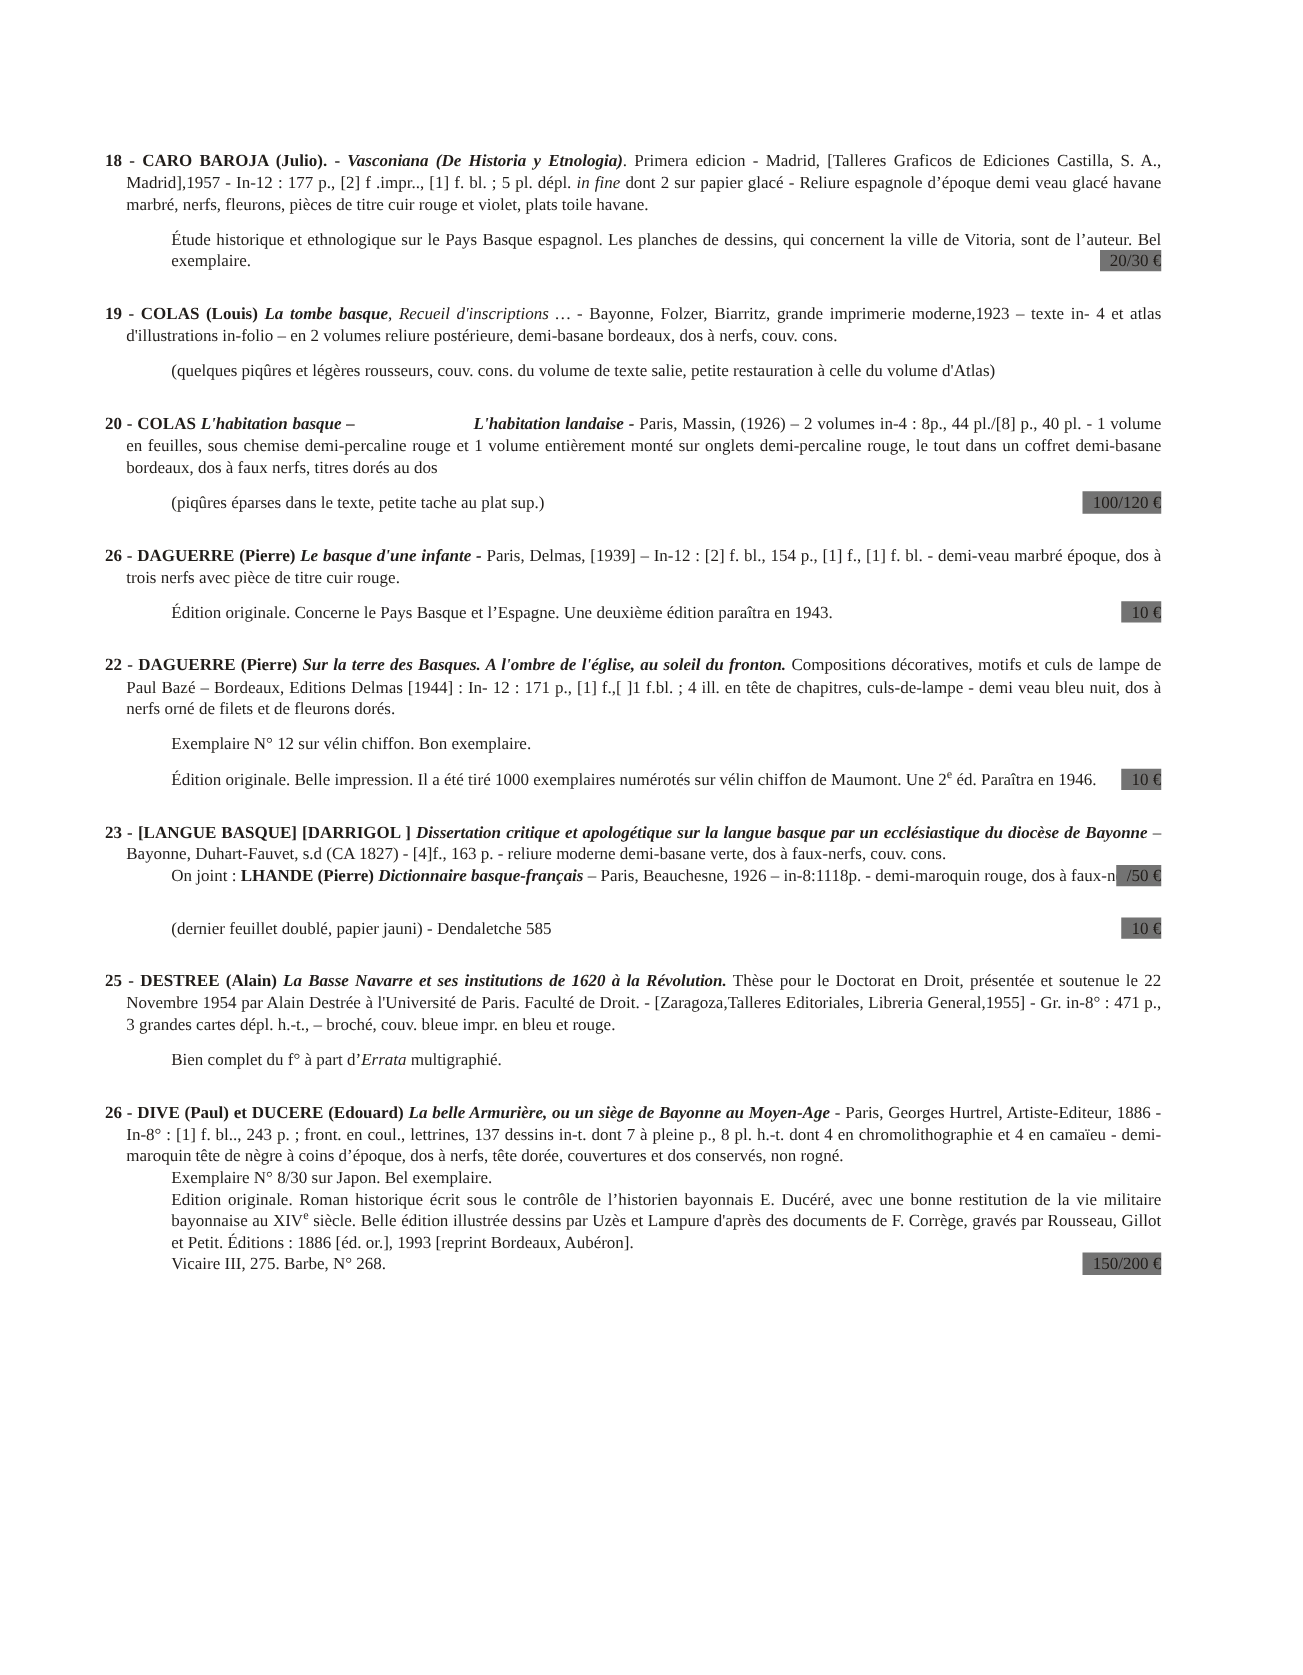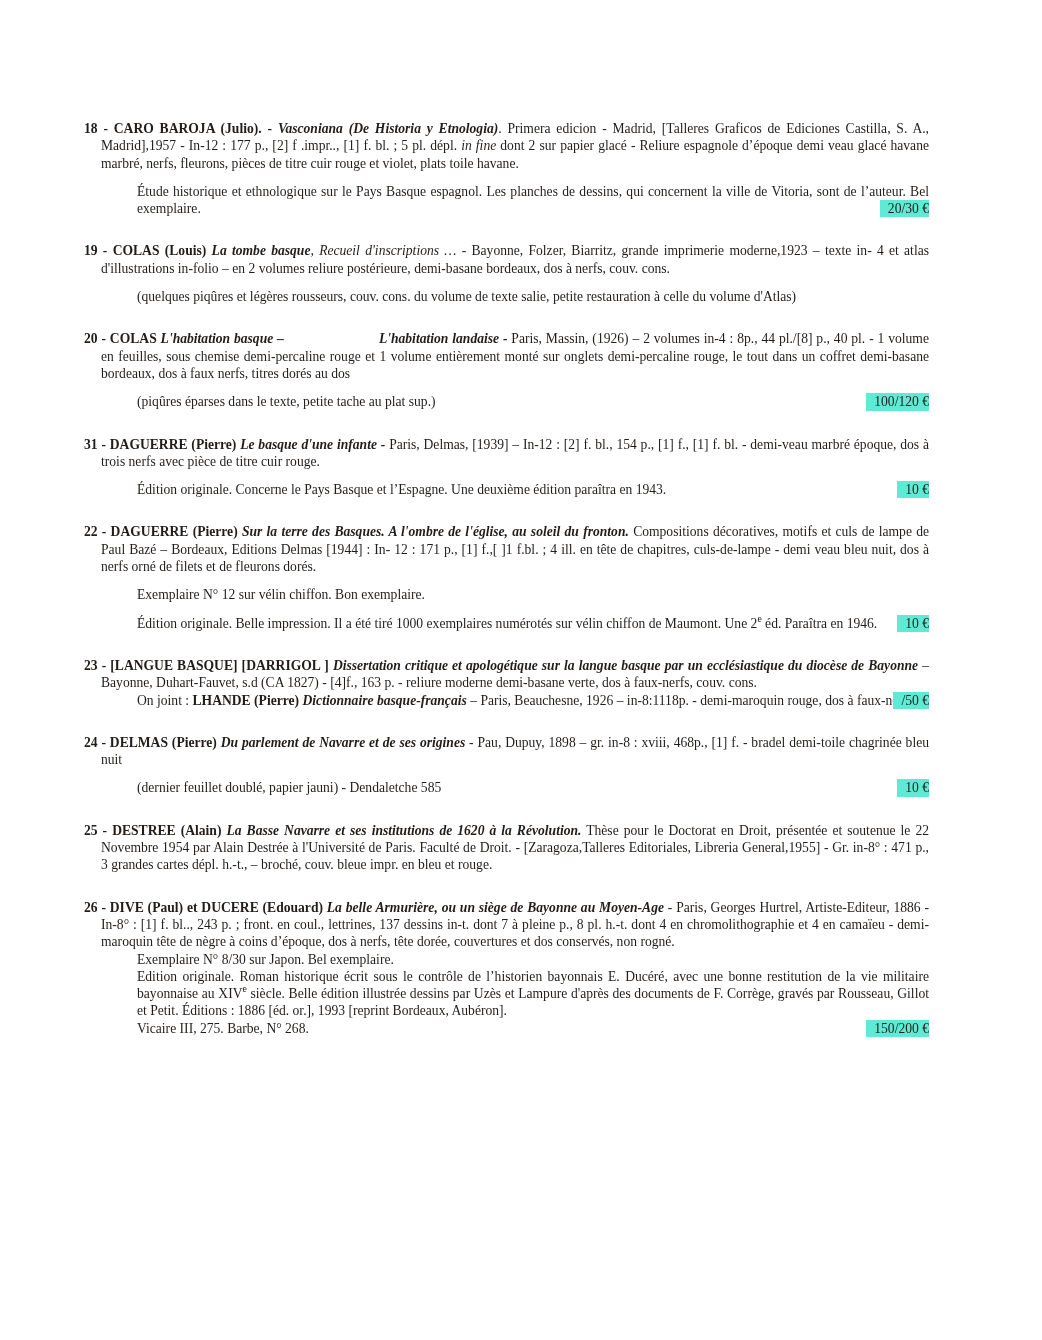--- a/index.html
+++ b/index.html
@@ -34,21 +34,21 @@
   .note.spaced{margin-top:11px;}
   .b{font-weight:bold;}
   .bi{font-weight:bold;font-style:italic;}
   .i{font-style:italic;}
   .r{font-weight:normal;font-style:normal;}
   .sup{vertical-align:super;font-size:0.72em;line-height:0;}
   .gap{display:inline-block;width:95px;}
   .price{
     position:absolute;
     right:0;bottom:0;
-    background:#5eead4;
+    background:#737373;
     padding-left:8px;
     white-space:nowrap;
   }
 </style>
 </head>
 <body>
 
 <div class="page">
   <div id="entries">
       <div class="entry">
@@ -57,38 +57,38 @@
       </div>
       <div class="entry">
         <p class="lead"><span class="b">19 - COLAS (Louis) </span><span class="bi">La tombe basque</span><span class="i">, Recueil d'inscriptions …  </span><span class="r">- Bayonne, Folzer, Biarritz, grande imprimerie moderne,1923 – texte in- 4 et atlas d'illustrations in-folio – en 2 volumes reliure postérieure, demi-basane bordeaux, dos à nerfs, couv. cons.</span></p>
         <p class="note spaced"><span class="r">(quelques piqûres et légères rousseurs, couv. cons. du volume de texte salie, petite restauration à celle du volume d'Atlas)</span></p>
       </div>
       <div class="entry">
         <p class="lead"><span class="b">20 - COLAS </span><span class="bi">L'habitation basque –</span><span class="gap"></span><span class="bi">L'habitation landaise - </span><span class="r">Paris, Massin, (1926) – 2 volumes in-4 : 8p., 44 pl./[8] p., 40 pl. - 1 volume en feuilles, sous chemise demi-percaline rouge et 1 volume entièrement monté sur onglets  demi-percaline rouge, le tout dans un coffret demi-basane bordeaux, dos à faux nerfs, titres dorés au dos</span></p>
         <p class="note spaced"><span class="r">(piqûres éparses dans le texte, petite tache au plat sup.)</span><span class="price">100/120 €</span></p>
       </div>
       <div class="entry">
-        <p class="lead"><span class="b">31 - DAGUERRE (Pierre) </span><span class="bi">Le basque d'une infante - </span><span class="r">Paris, Delmas, [1939] – In-12 : [2] f. bl., 154 p., [1] f., [1] f. bl. - demi-veau marbré époque, dos à trois nerfs avec pièce de titre cuir rouge.</span></p>
+        <p class="lead"><span class="b">26 - DAGUERRE (Pierre) </span><span class="bi">Le basque d'une infante - </span><span class="r">Paris, Delmas, [1939] – In-12 : [2] f. bl., 154 p., [1] f., [1] f. bl. - demi-veau marbré époque, dos à trois nerfs avec pièce de titre cuir rouge.</span></p>
         <p class="note spaced"><span class="r">Édition originale. Concerne le Pays Basque et l’Espagne. Une deuxième édition paraîtra en 1943.</span><span class="price">10 €</span></p>
       </div>
       <div class="entry">
         <p class="lead"><span class="b">22 - DAGUERRE (Pierre) </span><span class="bi">Sur la terre des Basques. A l'ombre de l'église, au soleil du fronton.</span><span class="r"> Compositions décoratives, motifs et culs de lampe de Paul Bazé – Bordeaux, Editions Delmas [1944] : In- 12 : 171 p., [1]  f.,[ ]1 f.bl. ; 4 ill. en tête de chapitres, culs-de-lampe - demi veau bleu nuit, dos à nerfs orné de filets et de fleurons dorés.</span></p>
         <p class="note spaced"><span class="r">Exemplaire N° 12 sur vélin chiffon. Bon exemplaire.</span></p>
         <p class="note spaced"><span class="r">Édition originale. Belle impression. Il a été tiré 1000 exemplaires numérotés sur vélin chiffon de Maumont. Une 2</span><span class="sup">e</span><span class="r"> éd. Paraîtra en 1946.</span><span class="price">10 €</span></p>
       </div>
       <div class="entry">
         <p class="lead"><span class="b">23 - [LANGUE BASQUE] [DARRIGOL ] </span><span class="bi">Dissertation critique et apologétique sur la langue basque par un ecclésiastique du diocèse de Bayonne</span><span class="r"> – Bayonne, Duhart-Fauvet, s.d  (CA 1827) - [4]f., 163 p. - reliure moderne demi-basane verte, dos à faux-nerfs, couv. cons.</span></p>
         <p class="note"><span class="r">On joint : </span><span class="b">LHANDE (Pierre) </span><span class="bi">Dictionnaire basque-français</span><span class="r"> – Paris, Beauchesne, 1926 – in-8:1118p. - demi-maroquin rouge, dos à faux-nerfs.</span><span class="price">/50 €</span></p>
       </div>
       <div class="entry">
-        <p class="lead"><span class="b">24 - DELMAS (Pierre) </span><span class="bi">Du parlement de Navarre et de ses origines</span><span class="r"> - Pau, Dupuy, 1898 – gr. in-8 : xviii, 468p., [1] f.  - bradel demi-toile chagrinée bleu nuit</span></p>
         <p class="note spaced"><span class="r">(dernier feuillet doublé, papier jauni) - Dendaletche 585</span><span class="price">10 €</span></p>
       </div>
       <div class="entry">
         <p class="lead"><span class="b">25 - DESTREE (Alain) </span><span class="bi">La Basse Navarre et ses institutions de 1620 à la Révolution.</span><span class="r"> Thèse pour le Doctorat en Droit, présentée et soutenue le 22 Novembre 1954 par Alain Destrée à l'Université de Paris. Faculté de Droit. - [Zaragoza,Talleres Editoriales, Libreria General,1955] - Gr. in-8° : 471 p., 3 grandes cartes dépl. h.-t., – broché, couv. bleue impr. en bleu et rouge.</span></p>
+        <p class="note spaced"><span class="r">Bien complet du f° à part d’</span><span class="i">Errata</span><span class="r"> multigraphié.</span></p>
       </div>
       <div class="entry">
         <p class="lead"><span class="b">26 - DIVE (Paul) et DUCERE (Edouard) </span><span class="bi">La belle Armurière, ou un siège de Bayonne au Moyen-Age</span><span class="r"> -  Paris, Georges Hurtrel, Artiste-Editeur, 1886 -  In-8° : [1] f. bl.., 243 p. ; front. en coul., lettrines, 137 dessins in-t. dont 7 à pleine p., 8 pl. h.-t. dont 4 en chromolithographie et 4 en camaïeu - demi-maroquin tête de nègre à coins d’époque, dos à nerfs, tête dorée, couvertures et dos conservés, non rogné.</span></p>
         <p class="note"><span class="r">Exemplaire N° 8/30 sur Japon. Bel exemplaire.</span></p>
         <p class="note"><span class="r">Edition originale. Roman historique écrit sous le contrôle de l’historien bayonnais E. Ducéré, avec une bonne restitution de la vie militaire bayonnaise au XIV</span><span class="sup">e</span><span class="r"> siècle. Belle édition illustrée dessins par Uzès et Lampure d'après des documents de F. Corrège, gravés par Rousseau, Gillot et Petit. Éditions : 1886 [éd. or.], 1993 [reprint Bordeaux, Aubéron].</span></p>
         <p class="note"><span class="r">Vicaire III, 275. Barbe, N° 268.</span><span class="price">150/200 €</span></p>
       </div>
     </div>
 </div>
 

